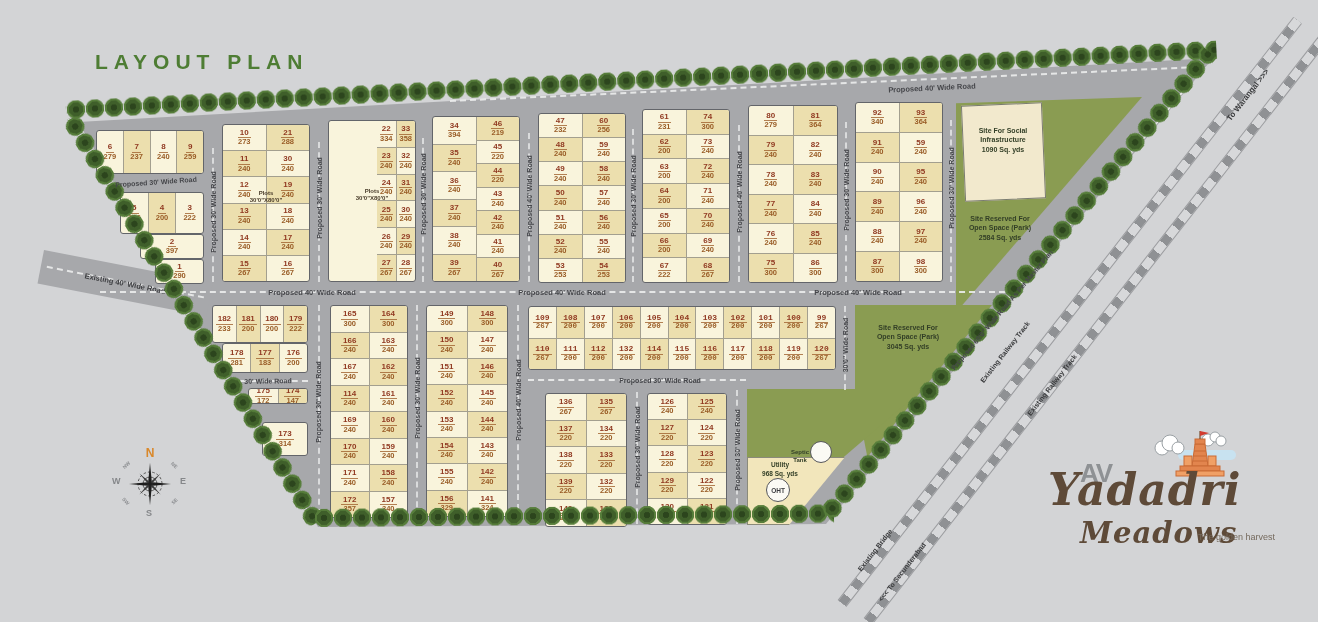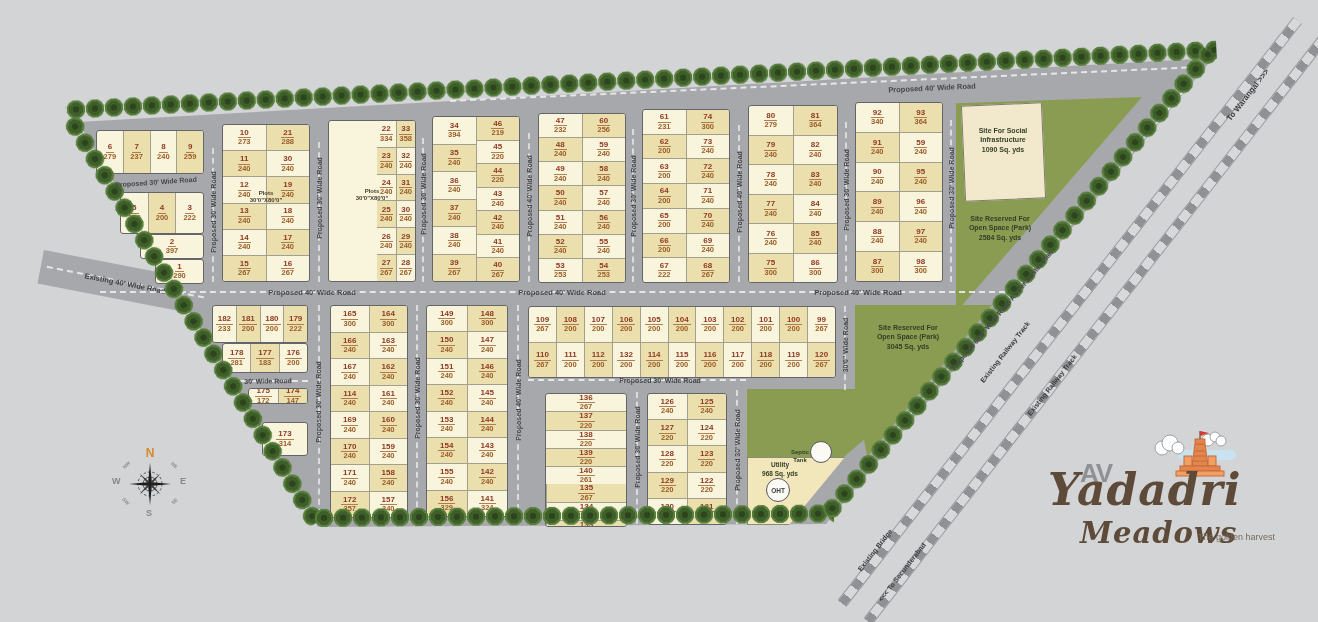--- a/index.html
+++ b/index.html
@@ -92,20 +92,21 @@
 </style>
 </head>
 <body>
 
 <div class="stage">
 
   <svg class="base" width="1318" height="622">
     <polygon points="78,122 1213,58 826,524 318,527" fill="#a7a8ab"></polygon>
   </svg>
 
+  <div class="title">LAYOUT PLAN</div>
 
   <div class="exroad">
     <div class="dash"></div>
     <span class="lbl">Existing 40' Wide Road</span>
   </div>
 
   <div class="green" style="left:956px;top:97px;width:186px;height:210px;clip-path:polygon(0 3%,100% 0,2.5% 100%,0 100%);"></div>
   <div class="green" style="left:855px;top:305px;width:137px;height:152px;clip-path:polygon(0 0,100% 0,9% 100%,0 58%);"></div>
   <div class="green" style="left:747px;top:389px;width:176px;height:68px;clip-path:polygon(0 0,100% 0,55% 100%,0 100%);"></div>
   <div class="sitebox util" style="left:747px;top:457px;width:98px;height:66px;clip-path:polygon(0 0,98% 0,42% 100%,0 100%);"></div>
@@ -583,21 +584,21 @@
           <span class="pn">97</span>
           <span class="pa">240</span>
         </div>
         <div class="plot">
           <span class="pn">98</span>
           <span class="pa">300</span>
         </div>
       </div>
   </div>
 
-  <div class="block vstack" style="left:528px;top:306px;width:308px;height:72px;">
+  <div class="block vstack" style="left:528px;top:306px;width:308px;height:64px;font-family:Liberation Mono, monospace;">
     <div class="col">
         <div class="plot">
           <span class="pn">109</span>
           <span class="pa">267</span>
         </div>
         <div class="plot">
           <span class="pn">108</span>
           <span class="pa">200</span>
         </div>
         <div class="plot">
@@ -873,21 +874,21 @@
         <div class="plot">
           <span class="pn">142</span>
           <span class="pa">240</span>
         </div>
         <div class="plot">
           <span class="pn">141</span>
           <span class="pa">324</span>
         </div>
       </div>
   </div>
-  <div class="block cols" style="left:545px;top:393px;width:82px;height:134px;flex-direction:column;">
+  <div class="block cols" style="left:545px;top:393px;width:82px;height:134px;">
     <div class="col">
         <div class="plot">
           <span class="pn">136</span>
           <span class="pa">267</span>
         </div>
         <div class="plot">
           <span class="pn">137</span>
           <span class="pa">220</span>
         </div>
         <div class="plot">

